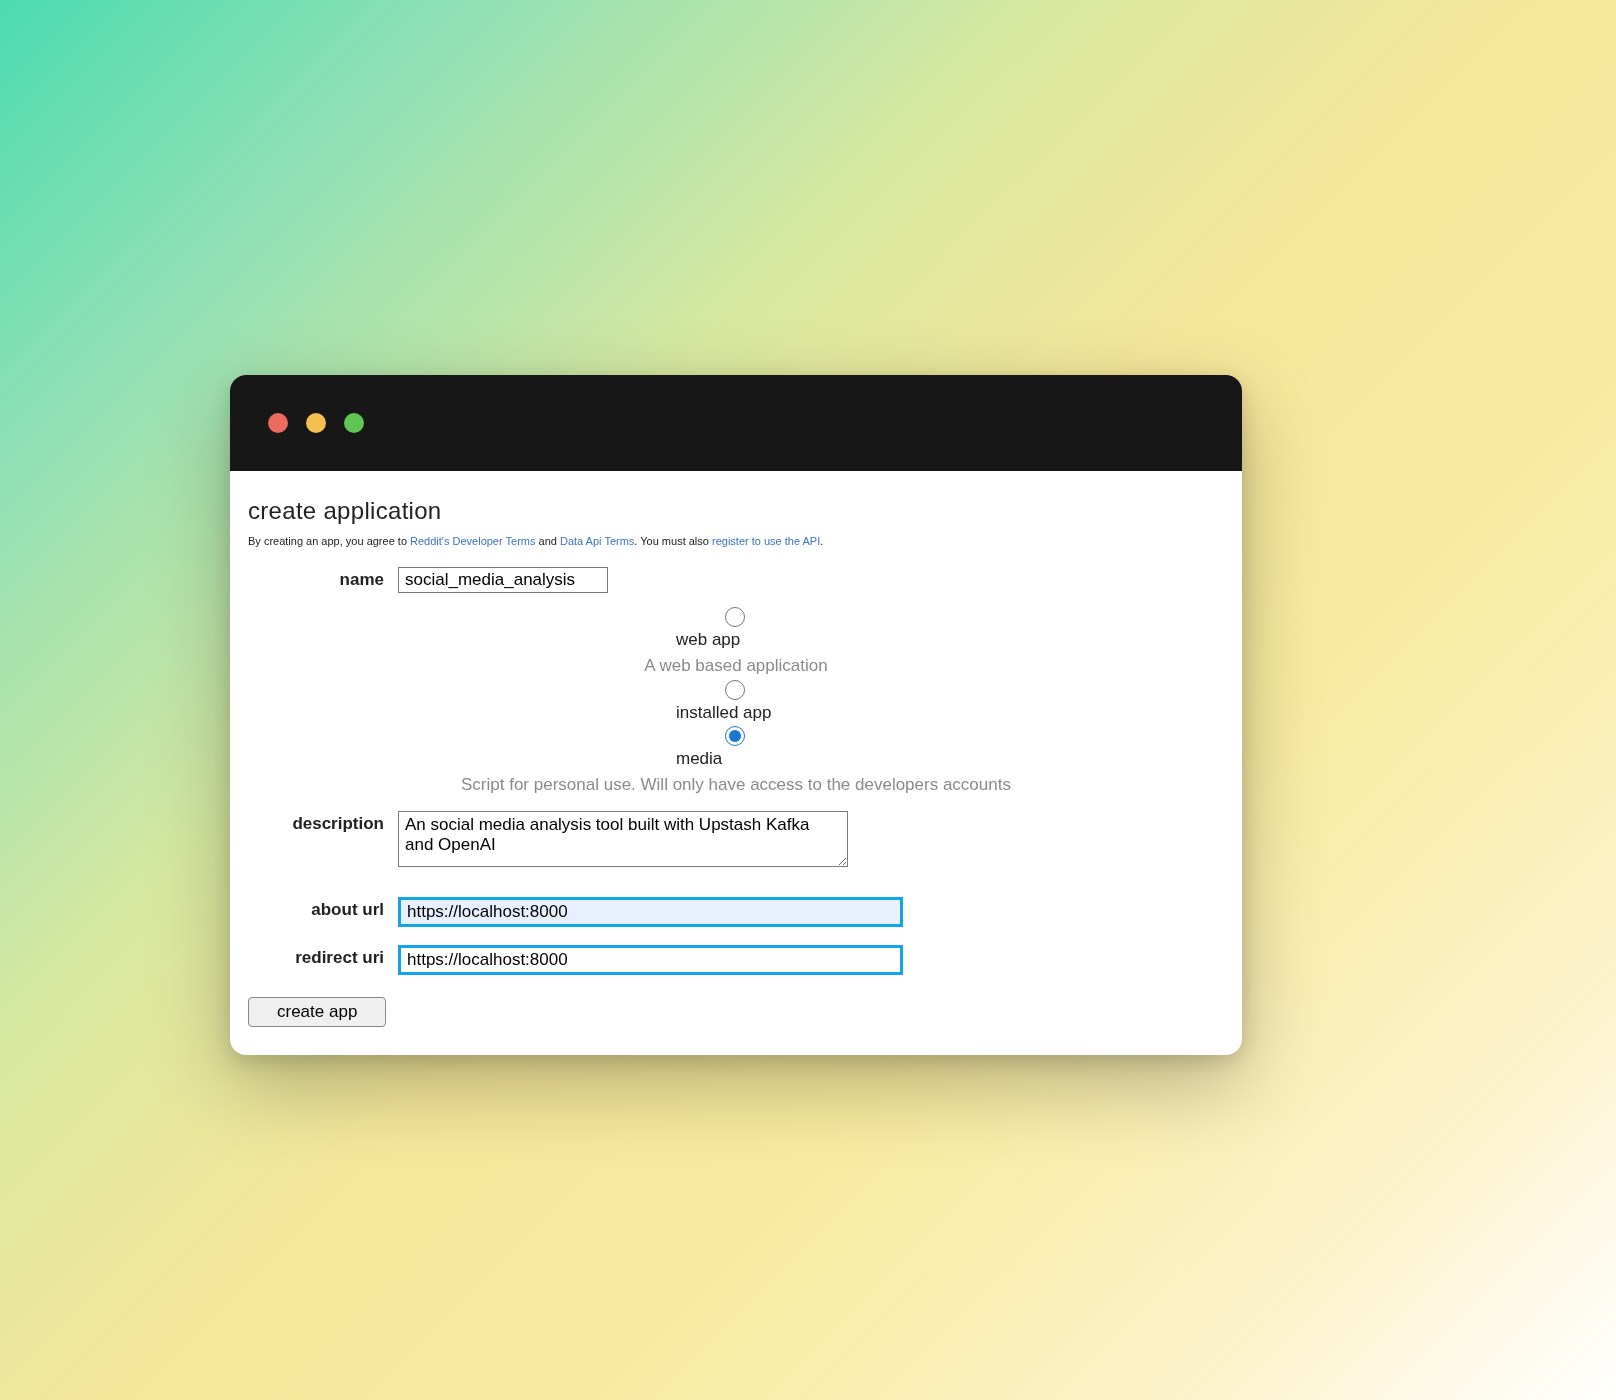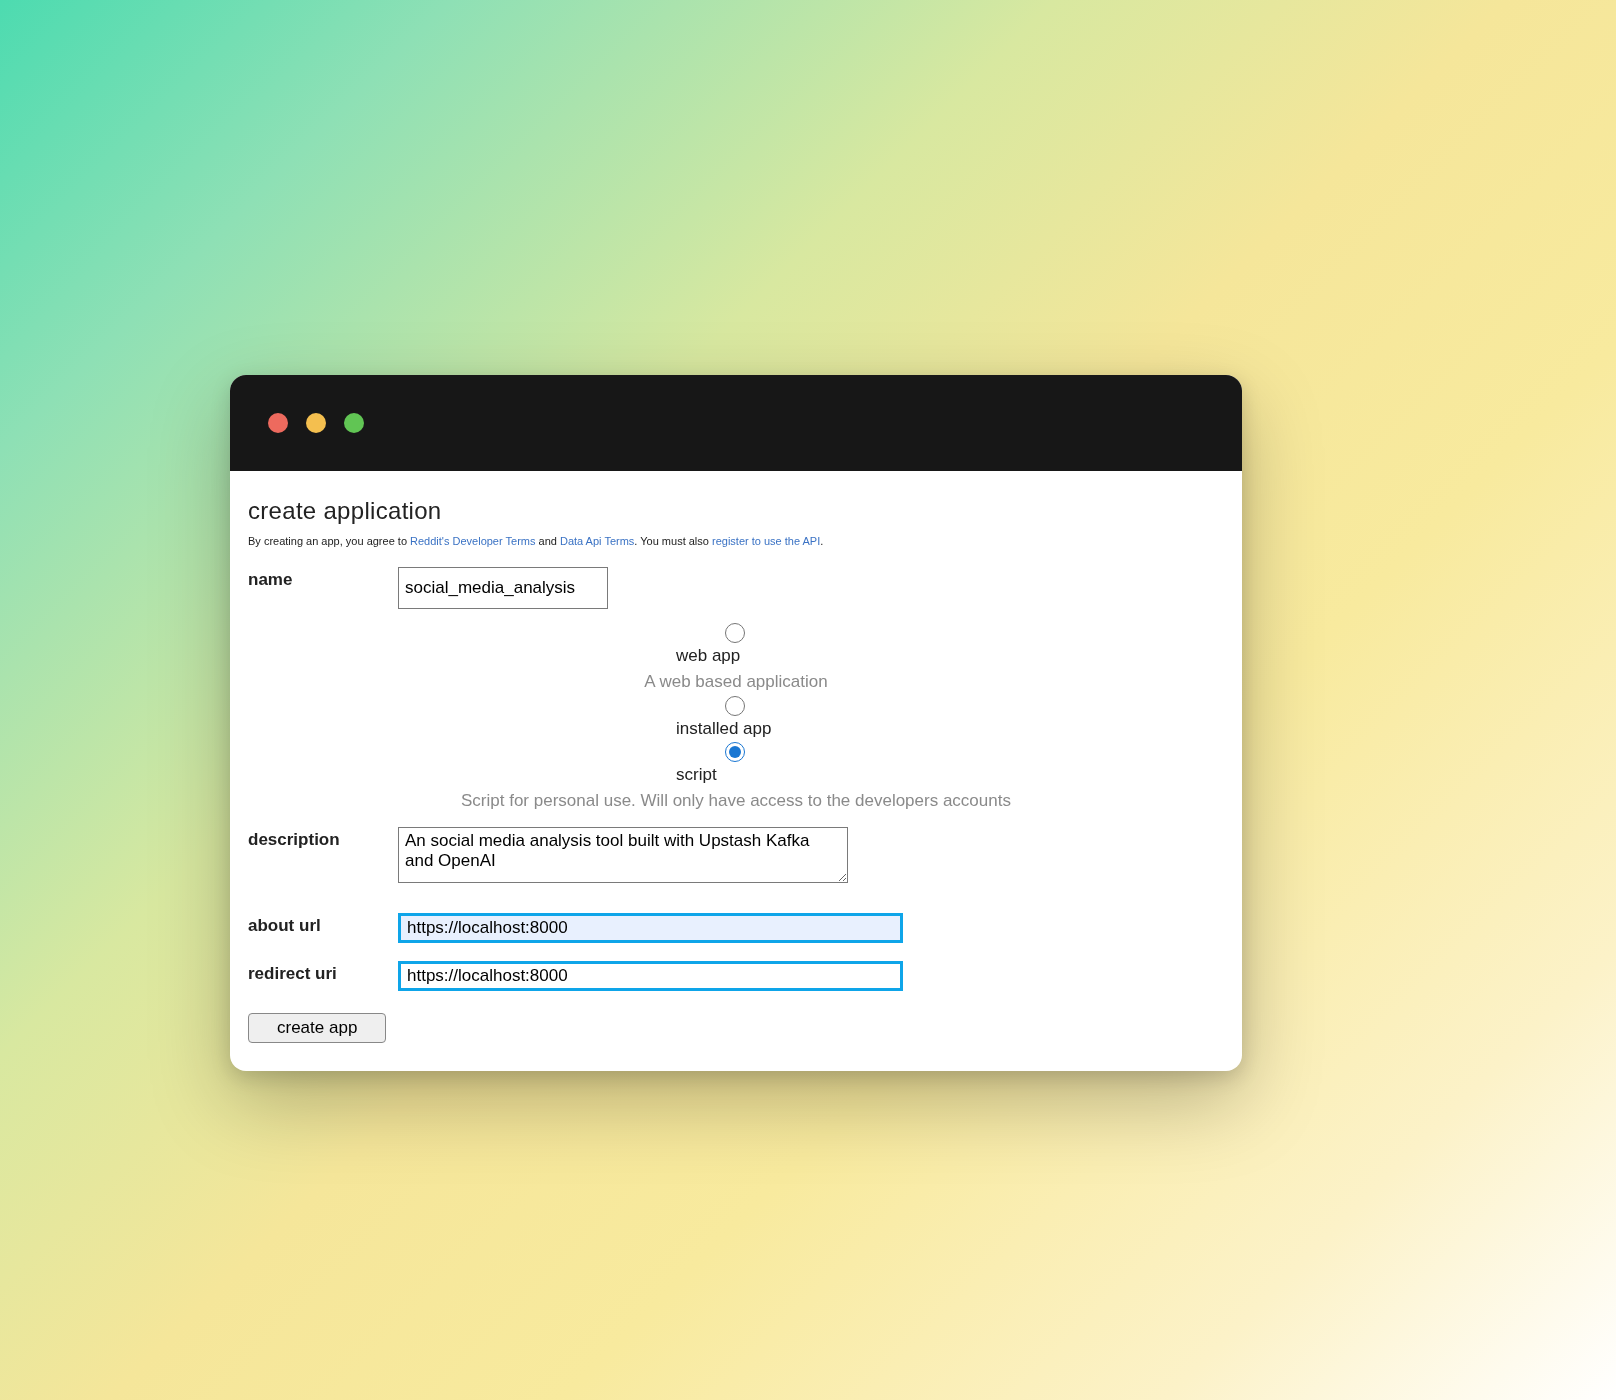--- a/index.html
+++ b/index.html
@@ -55,31 +55,31 @@
     margin-bottom: 20px;
   }
   .consent a { color: #3a72c4; text-decoration: none; }
   .row {
     display: flex;
     align-items: flex-start;
     margin-bottom: 8px;
   }
   .label-col {
     width: 150px;
-    text-align: left;
+    text-align: right;
     padding-right: 14px;
     font-weight: 700;
     font-size: 17px;
     padding-top: 3px;
   }
   input[type=text].name-in {
     border: 1px solid #7a7a7a;
     font-family: Verdana, Arial, sans-serif;
     font-size: 17px;
-    padding: 10px 6px;
+    padding: 2px 6px;
     width: 210px;
     background: #fff;
   }
   .radio-block {
     margin: 14px 0 12px 0;
   }
   .radio-row {
     display: flex;
     align-items: center;
     font-size: 17px;
@@ -156,21 +156,21 @@
         <input type="radio" name="apptype" style="">
         <span class="radio-label">web app</span>
         <span class="radio-desc">A web based application</span>
       </div>
       <div class="radio-row">
         <input type="radio" name="apptype" style="">
         <span class="radio-label">installed app</span>
       </div>
       <div class="radio-row">
         <input type="radio" name="apptype" checked="" style="">
-        <span class="radio-label">script</span>
+        <span class="radio-label">media</span>
         <span class="radio-desc">Script for personal use. Will only have access to the developers accounts</span>
       </div>
     </div>
 
     <div class="row">
       <div class="label-col">description</div>
       <textarea class="desc-in" style="">An social media analysis tool built with Upstash Kafka and OpenAI</textarea>
     </div>
 
     <div class="spacer"></div>

